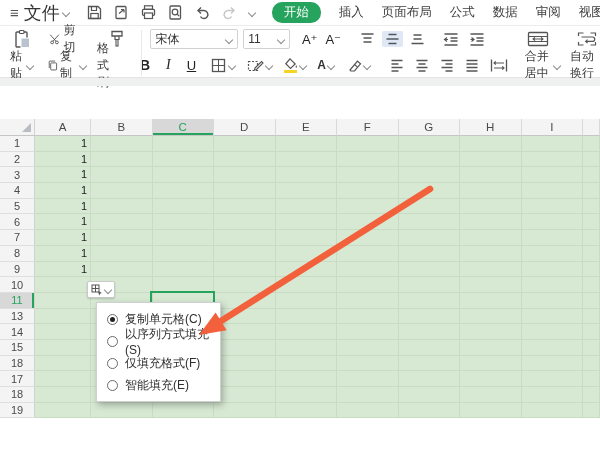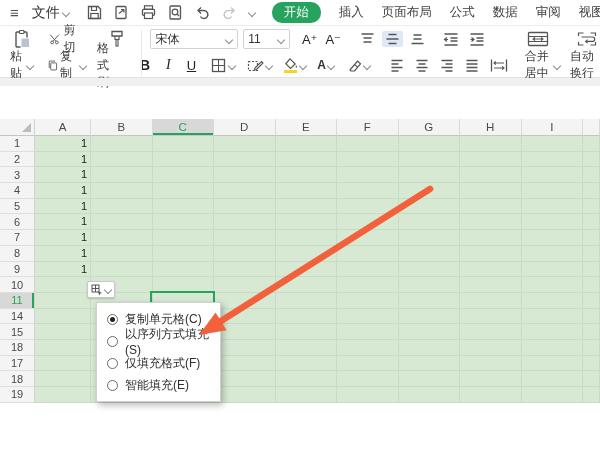--- a/index.html
+++ b/index.html
@@ -4,21 +4,21 @@
 <style>
   * { margin:0; padding:0; box-sizing:border-box; }
   html,body { width:600px; height:450px; overflow:hidden; }
   body { font-family:"Liberation Sans","DejaVu Sans",sans-serif; font-size:12px; color:#333; background:#fff; }
   .app { position:relative; width:600px; height:450px; background:#fff; overflow:hidden; }
 
   
   .titlebar { position:absolute; left:0; top:0; width:600px; height:26px; background:#fff;
               border-bottom:1px solid #ececec; display:flex; align-items:center; white-space:nowrap; overflow:hidden; }
   .hamburger { font-size:15px; color:#555; margin:0 5px 0 10px; }
-  .file-menu { display:flex; align-items:center; gap:3px; color:#333; font-size:14px;margin-left:8px; }
+  .file-menu { display:flex; align-items:center; gap:3px; color:#333; font-size:18px; }
   .chev { width:7px; height:7px; display:inline-block; position:relative; }
   .chev::before { content:""; position:absolute; left:0; top:1px; width:5px; height:5px;
                   border-right:1.3px solid #8a8a8a; border-bottom:1.3px solid #8a8a8a; transform:rotate(45deg); }
   .qicons { display:flex; align-items:center; gap:9px; margin-left:16px; }
   .qicons .ibtn { display:flex; align-items:center; justify-content:center; width:18px; height:18px; }
   .tabs { display:flex; align-items:center; gap:18px; margin-left:14px; }
   .tab { color:#3d3d3d; font-size:12.5px; cursor:default; flex:none; }
   .tab.active { background:var(--green); color:#fff; border-radius:10px; padding:2px 12px; }
 
   
@@ -478,20 +478,33 @@
           <div class="cell" style="width: 61.5px;"></div>
           <div class="cell" style="width: 61.5px;"></div>
           <div class="cell" style="width: 61.5px;"></div>
           <div class="cell" style="width: 61.5px;"></div>
           <div class="cell" style="width: 61.5px;"></div>
           <div class="cell" style="width: 61.5px;"></div>
           <div class="cell" style="flex: 1 1 0%;"></div>
         </div>
         <div class="grow">
           <div class="grhead sel">11</div>
+          <div class="cell" style="width: 56px;"></div>
+          <div class="cell" style="width: 61.5px;"></div>
+          <div class="cell" style="width: 61.5px;"></div>
+          <div class="cell" style="width: 61.5px;"></div>
+          <div class="cell" style="width: 61.5px;"></div>
+          <div class="cell" style="width: 61.5px;"></div>
+          <div class="cell" style="width: 61.5px;"></div>
+          <div class="cell" style="width: 61.5px;"></div>
+          <div class="cell" style="width: 61.5px;"></div>
+          <div class="cell" style="flex: 1 1 0%;"></div>
+        </div>
+        <div class="grow">
+          <div class="grhead">13</div>
           <div class="cell" style="width: 56px;"></div>
           <div class="cell" style="width: 61.5px;"></div>
           <div class="cell" style="width: 61.5px;"></div>
           <div class="cell" style="width: 61.5px;"></div>
           <div class="cell" style="width: 61.5px;"></div>
           <div class="cell" style="width: 61.5px;"></div>
           <div class="cell" style="width: 61.5px;"></div>
           <div class="cell" style="width: 61.5px;"></div>
           <div class="cell" style="width: 61.5px;"></div>
           <div class="cell" style="flex: 1 1 0%;"></div>

